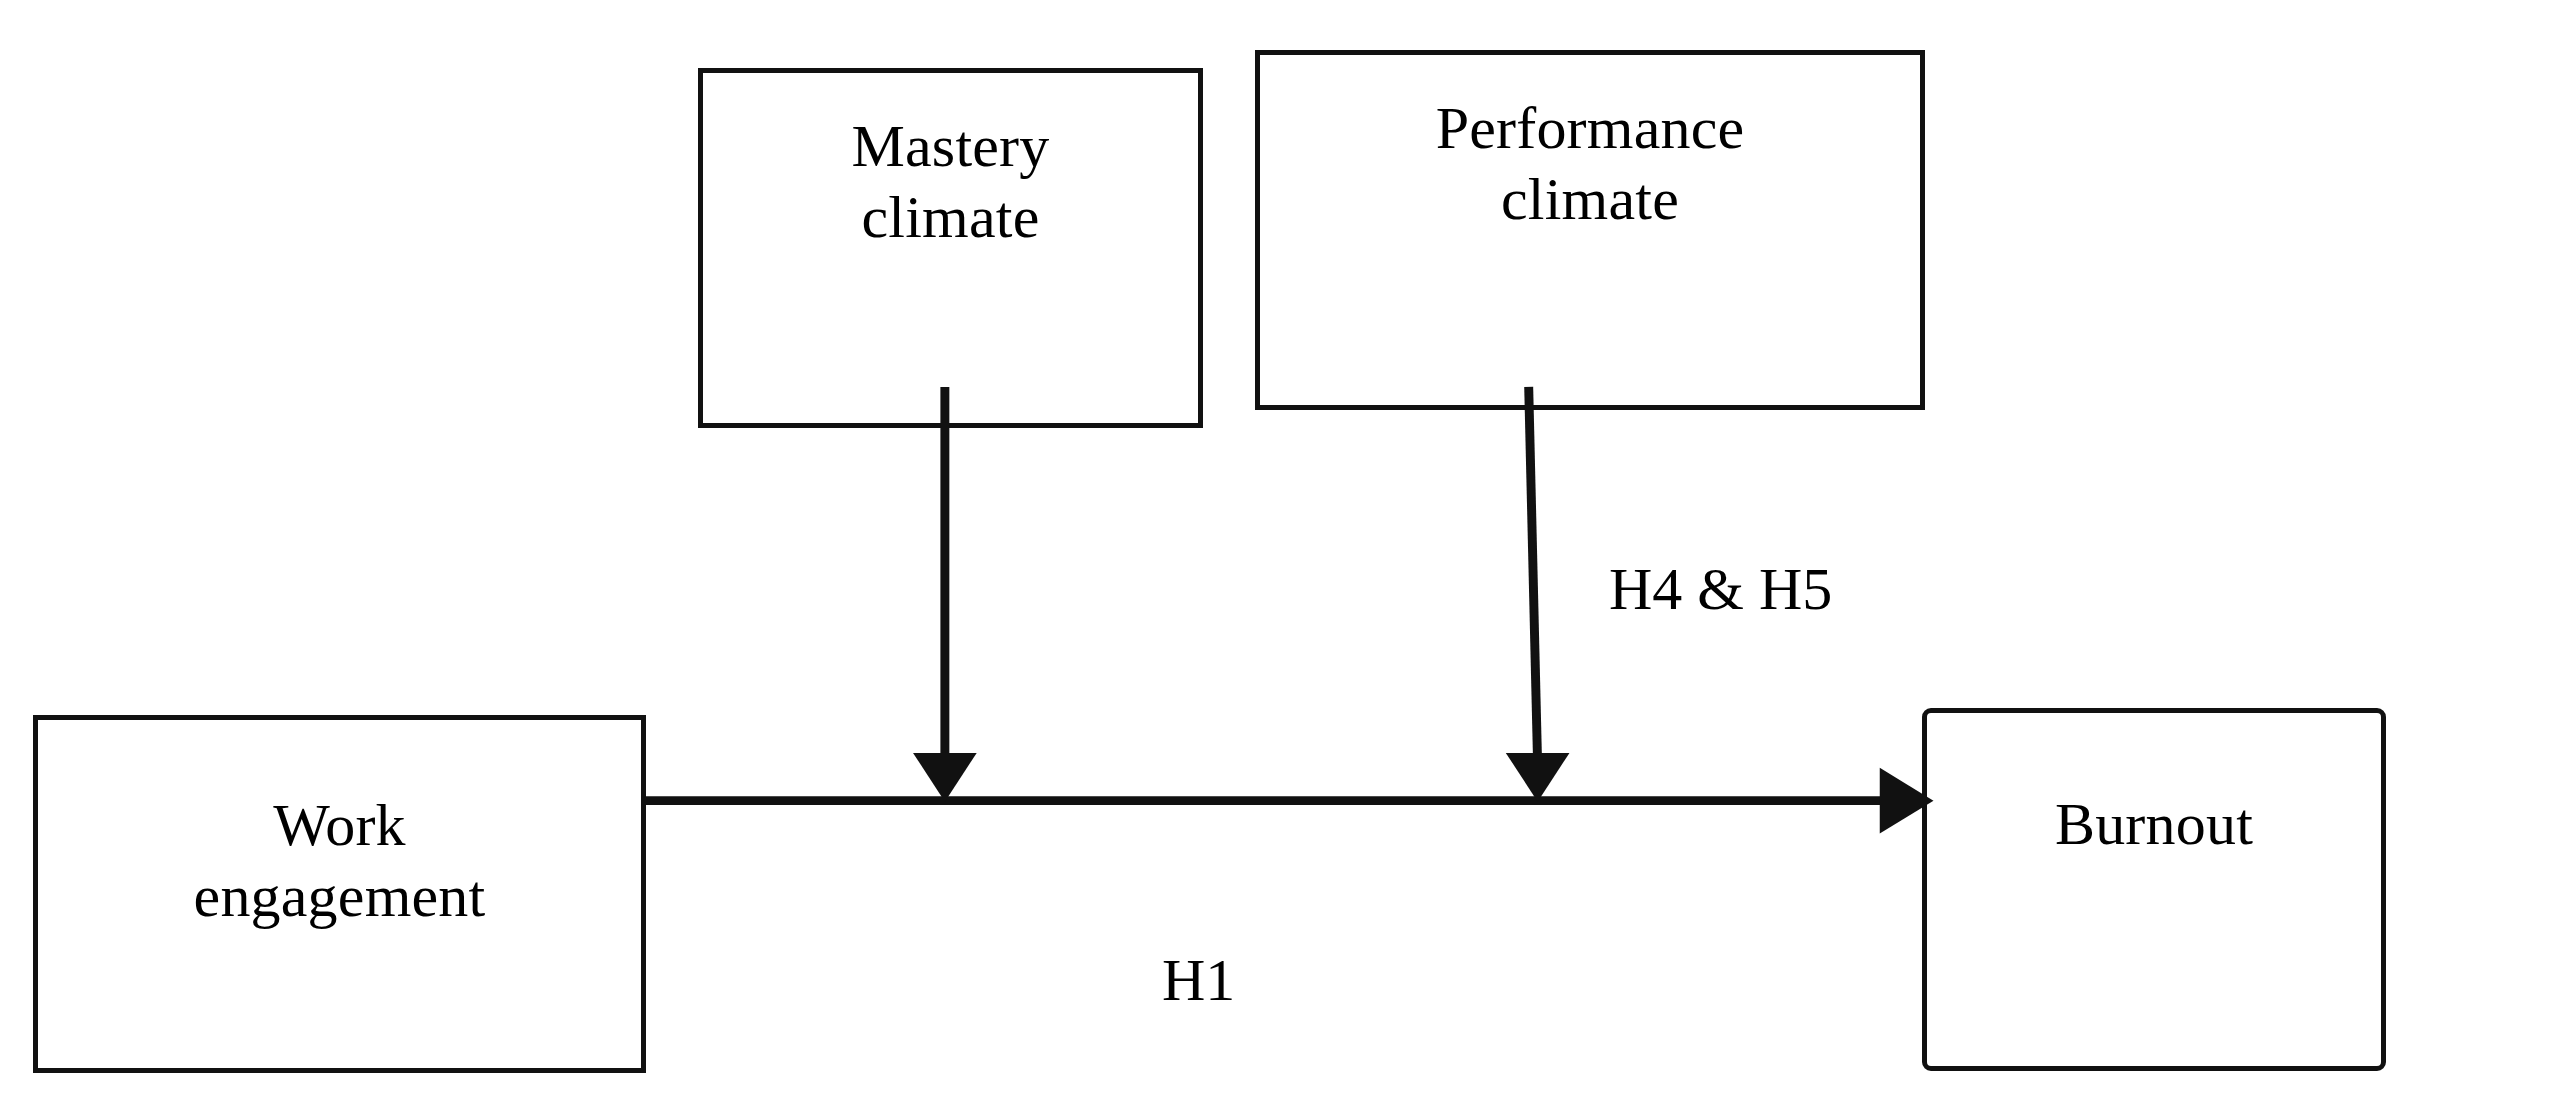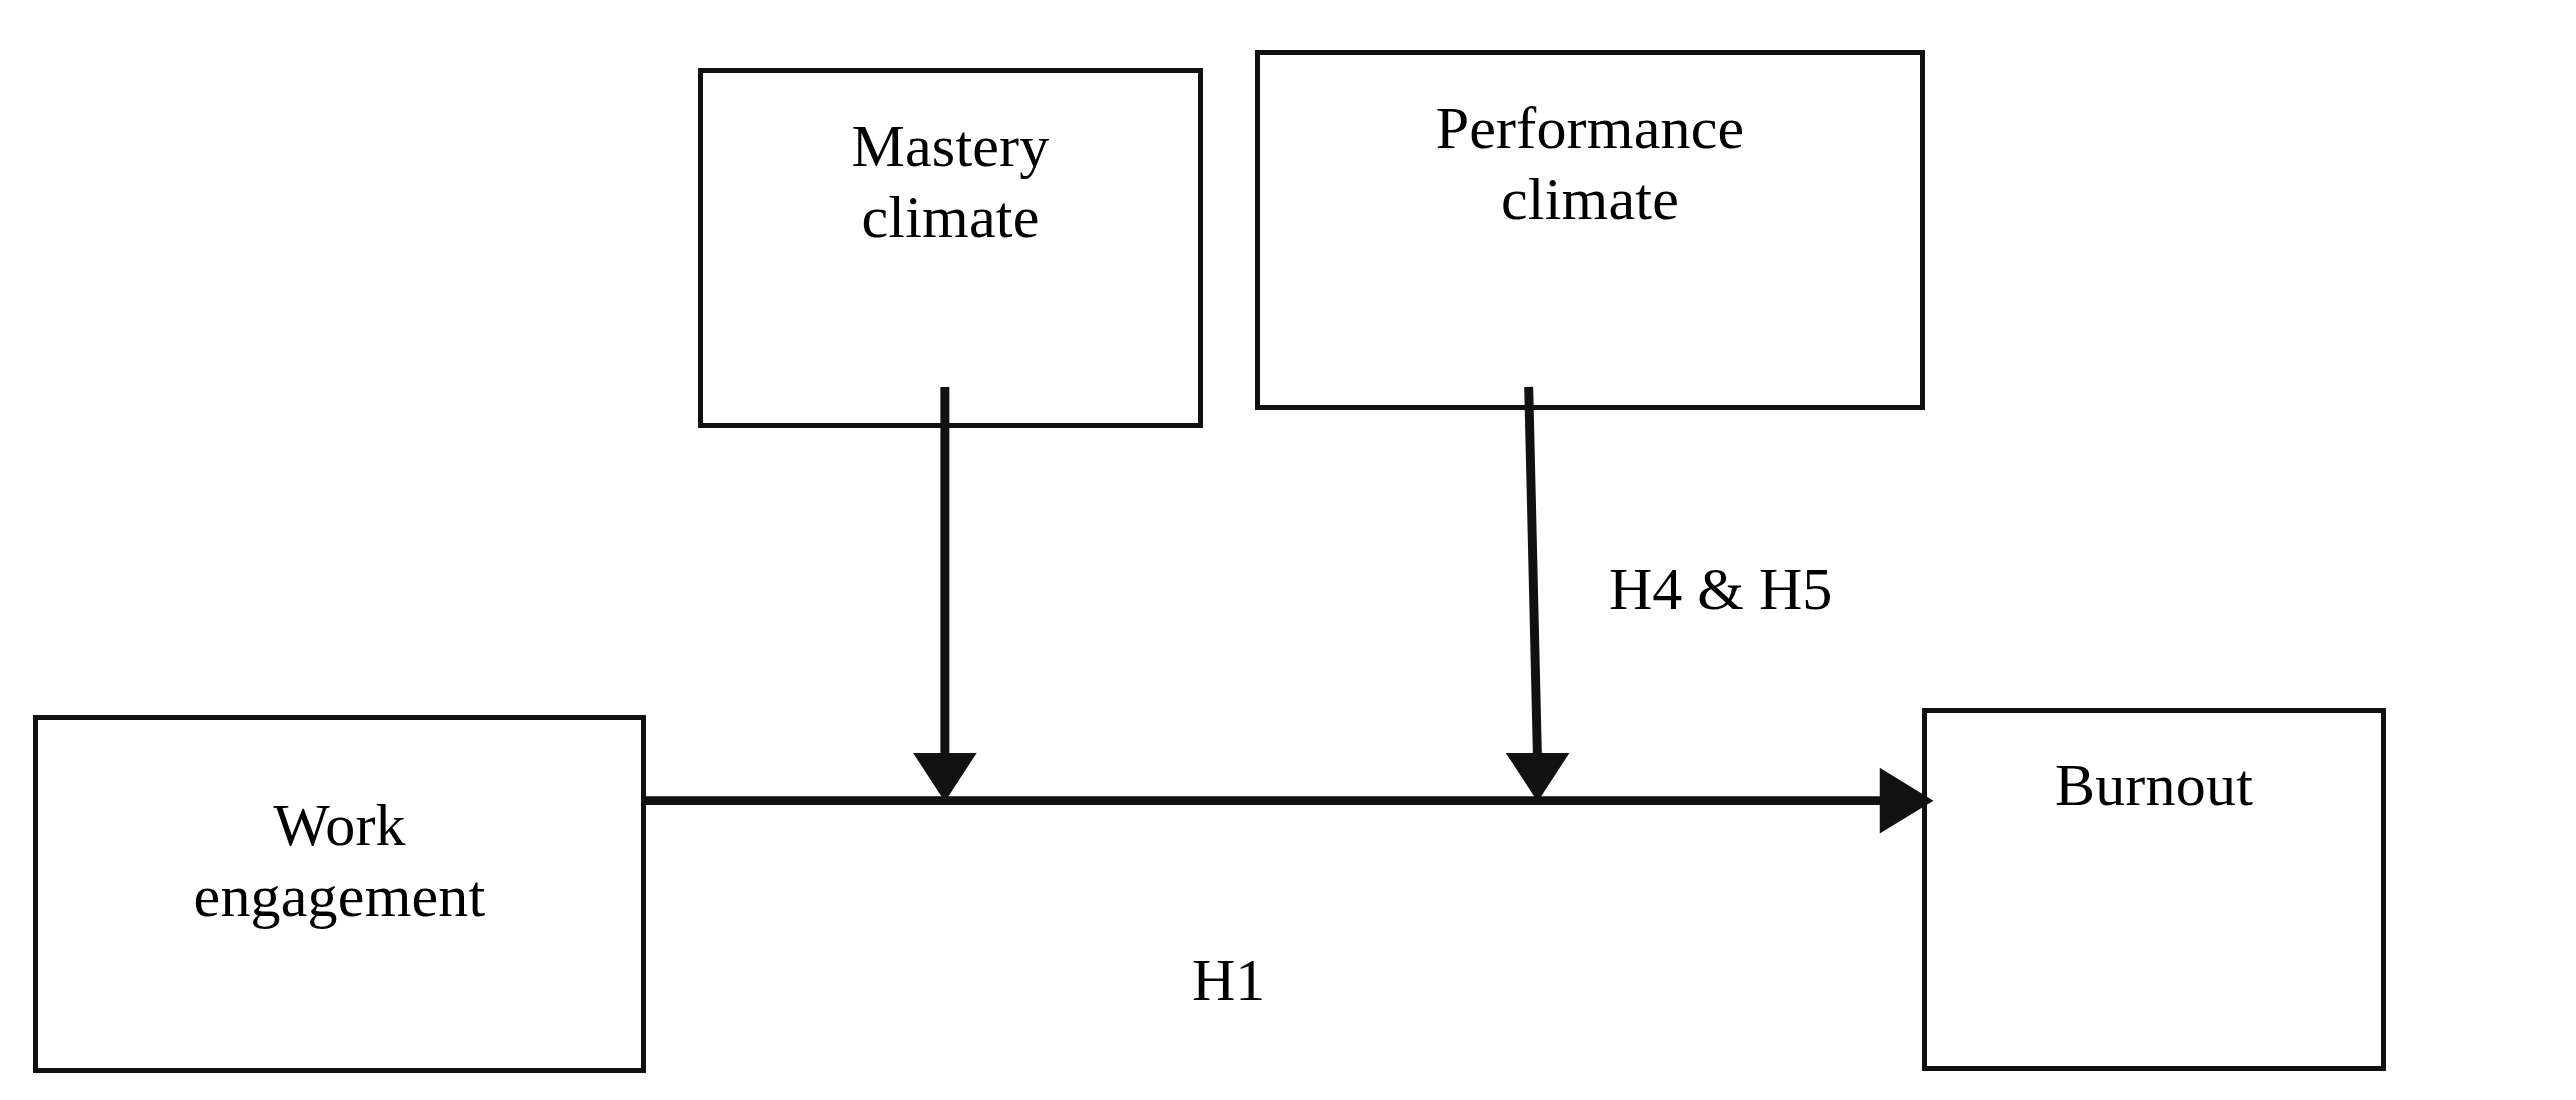--- a/index.html
+++ b/index.html
@@ -49,34 +49,35 @@
     padding-top: 38px;
     margin-top: 40px;
   }
   
   #box-work {
     justify-content: flex-start;
     padding-top: 70px;
   }
   #box-burnout {
     justify-content: flex-start;
-    padding-top: 37px;
+    padding-top: 76px;
+    border-radius: 9px;
   }
 
   
   .edge-label {
     position: absolute;
     font-size: 60px;
     line-height: 1;
     white-space: nowrap;
     color: #000000;
   }
   #label-h2h3 { left: 386px;  top: 552px; }
   #label-h4h5 { left: 1609px; top: 559px; }
-  #label-h1   { left: 1162px; top: 950px; margin-left: 30px; }
+  #label-h1   { left: 1162px; top: 950px; }
 
   
   #edges {
     position: absolute;
     left: 0;
     top: 0;
     width: 2576px;
     height: 1100px;
     pointer-events: none;
   }

